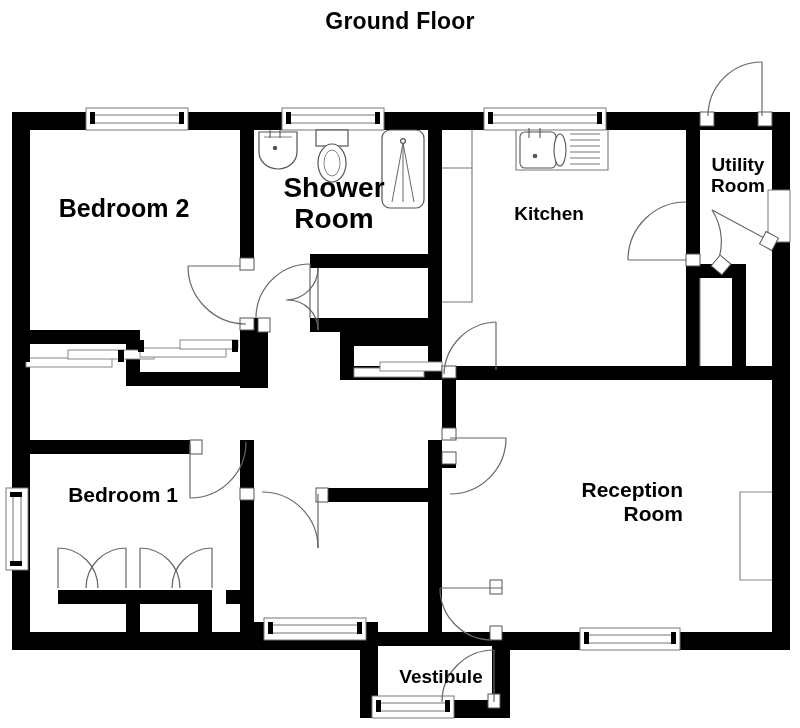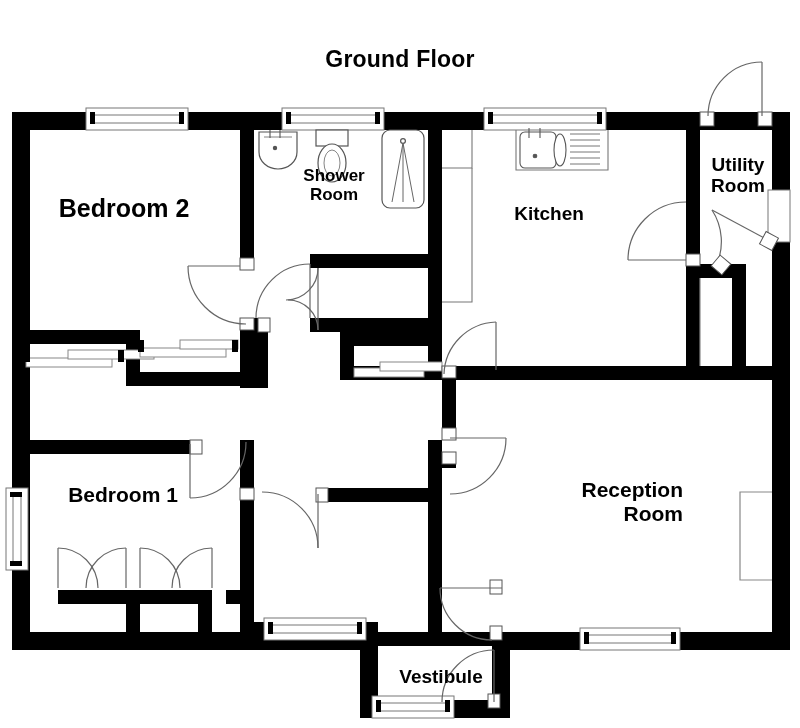--- a/index.html
+++ b/index.html
@@ -23,21 +23,20 @@
   #plan-title {
     position: absolute;
     left: 0;
     top: 8px;
     width: 800px;
     text-align: center;
     font-size: 23px;
     font-weight: bold;
     color: #000000;
     letter-spacing: 0.2px;
-    margin-top: 38px;
   }
   #floorplan-svg {
     position: absolute;
     left: 0;
     top: 0;
   }
   .room-label {
     position: absolute;
     color: #000000;
     font-weight: bold;
@@ -384,21 +383,21 @@
 
       <g>
         <path d="M 700 278 L 700 366"></path>
       </g>
     </g>
 
   </svg>
 
   <div class="room-label" style="left:24px; top:194px; width:200px; font-size:25px;">Bedroom 2</div>
 
-  <div class="room-label" style="left:264px; top:166px; width:140px; font-size:17px;text-align:center;">Shower
+  <div class="room-label" style="left:264px; top:172px; width:140px; font-size:28px;text-align:center;">Shower
 Room</div>
 
   <div class="room-label" style="left:474px; top:203px; width:150px; font-size:19px;">Kitchen</div>
 
   <div class="room-label" style="left:690px; top:154px; width:96px; font-size:19px;">Utility
 Room</div>
 
 
   <div class="room-label" style="left:23px; top:483px; width:200px; font-size:21px;text-align:center;">Bedroom 1</div>
 

